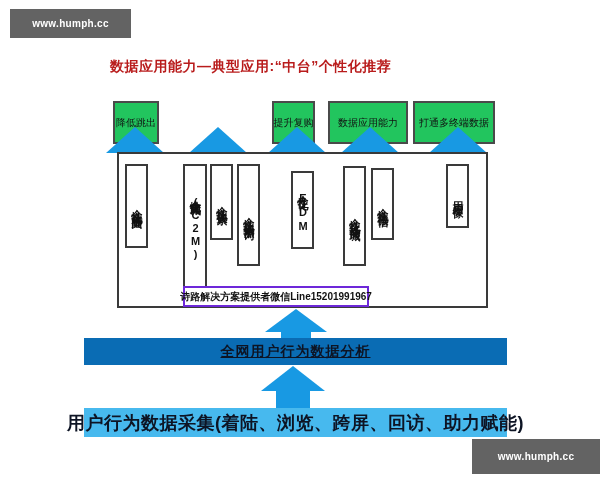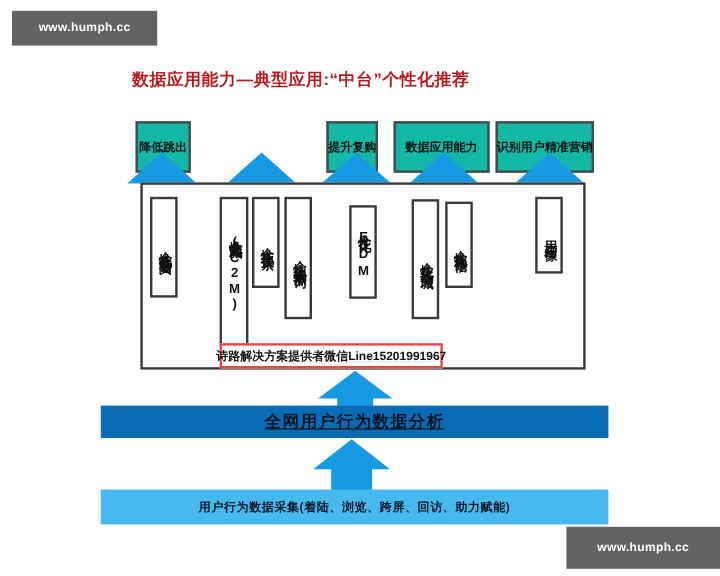--- a/index.html
+++ b/index.html
@@ -12,24 +12,24 @@
     display:flex;align-items:center;justify-content:center;
     font-size:10px;font-weight:bold;letter-spacing:.3px;
   }
   .wm-tl{left:10px;top:9px;width:121px;height:29px;}
   .wm-br{left:472px;top:439px;width:128px;height:35px;}
   .title{
     position:absolute;left:110px;top:58px;width:480px;
     font-size:14px;font-weight:bold;color:#b91c1c;letter-spacing:.5px;
   }
   .outcome{
-    position:absolute;top:101px;height:43px;background:#14b8a6;
+    position:absolute;top:101px;height:43px;background:#22c55e;
     border:2px solid #4a4a4a;box-sizing:border-box;
     display:flex;align-items:center;justify-content:center;
-    font-size:10px;font-weight:bold;white-space:nowrap;
+    font-size:10px;font-weight:normal;white-space:nowrap;
   }
   .o0{left:113px;width:46px;} .o1{left:198px;width:47px;} .o2{left:272px;width:43px;}
   .o3{left:328px;width:80px;} .o4{left:413px;width:82px;}
   .arrowhead{
     position:absolute;width:0;height:0;
     border-left:29px solid transparent;border-right:29px solid transparent;
     border-bottom:26px solid var(--arrow,#1899e3);
   }
   .a0{left:106px;top:127px;} .a1{left:189px;top:127px;} .a2{left:268px;top:127px;}
   .a3{left:341px;top:127px;} .a4{left:429px;top:127px;}
@@ -46,54 +46,54 @@
   .v0{left:125px;top:164px;width:23px;height:84px;}
   .v1{left:183px;top:164px;width:24px;height:124px;letter-spacing:1px;}
   .v2{left:210px;top:164px;width:23px;height:76px;}
   .v3{left:237px;top:164px;width:23px;height:102px;}
   .v4{left:291px;top:171px;width:23px;height:78px;}
   .v5{left:343px;top:166px;width:23px;height:100px;}
   .v6{left:371px;top:168px;width:23px;height:72px;}
   .v7{left:446px;top:164px;width:23px;height:64px;}
   .provider{
     position:absolute;left:183px;top:286px;width:186px;height:21px;
-    border:2px solid #ef4444;box-sizing:border-box;background:#fff;
+    border:2px solid #6d28d9;box-sizing:border-box;background:#fff;
     display:flex;align-items:center;justify-content:center;
     font-size:10px;font-weight:bold;white-space:nowrap;
   }
   .uparrow-head{
     position:absolute;width:0;height:0;
     border-left:31px solid transparent;border-right:31px solid transparent;
     border-bottom:23px solid var(--arrow,#1899e3);
   }
   .uparrow-stem{position:absolute;background:var(--arrow,#1899e3);}
   .h1{left:265px;top:309px;} .s1{left:281px;top:331px;width:30px;height:8px;}
   .h2{left:261px;top:366px;border-left-width:32px;border-right-width:32px;border-bottom-width:25px;}
   .s2{left:276px;top:390px;width:34px;height:19px;}
   .bar{
     position:absolute;left:84px;width:423px;
     display:flex;align-items:center;justify-content:center;
     font-weight:bold;color:#0d1424;white-space:nowrap;
   }
   .bar-analysis{top:338px;height:27px;background:var(--analysis_bar,#0a6cb4);font-size:14px;letter-spacing:1px;text-decoration:underline;}
-  .bar-collection{top:408px;height:29px;background:var(--collection_bar,#47b9ee);font-size:10px;letter-spacing:.5px;}
+  .bar-collection{top:408px;height:29px;background:var(--collection_bar,#47b9ee);font-size:18px;letter-spacing:.5px;}
 </style>
 </head>
 <body>
 
 <div class="stage">
 
   <div class="watermark wm-tl">www.humph.cc</div>
 
   <div class="title">数据应用能力—典型应用:“中台”个性化推荐</div>
 
   <div class="outcome o0">降低跳出</div>
   <div class="outcome o2">提升复购</div>
   <div class="outcome o3">数据应用能力</div>
-  <div class="outcome o4">识别用户精准营销</div>
+  <div class="outcome o4">打通多终端数据</div>
 
   <div class="arrowhead a0"></div>
   <div class="arrowhead a1"></div>
   <div class="arrowhead a2"></div>
   <div class="arrowhead a3"></div>
   <div class="arrowhead a4"></div>
 
   <div class="mainbox"></div>
 
   <div class="vbox v0">个性化着陆页</div>

